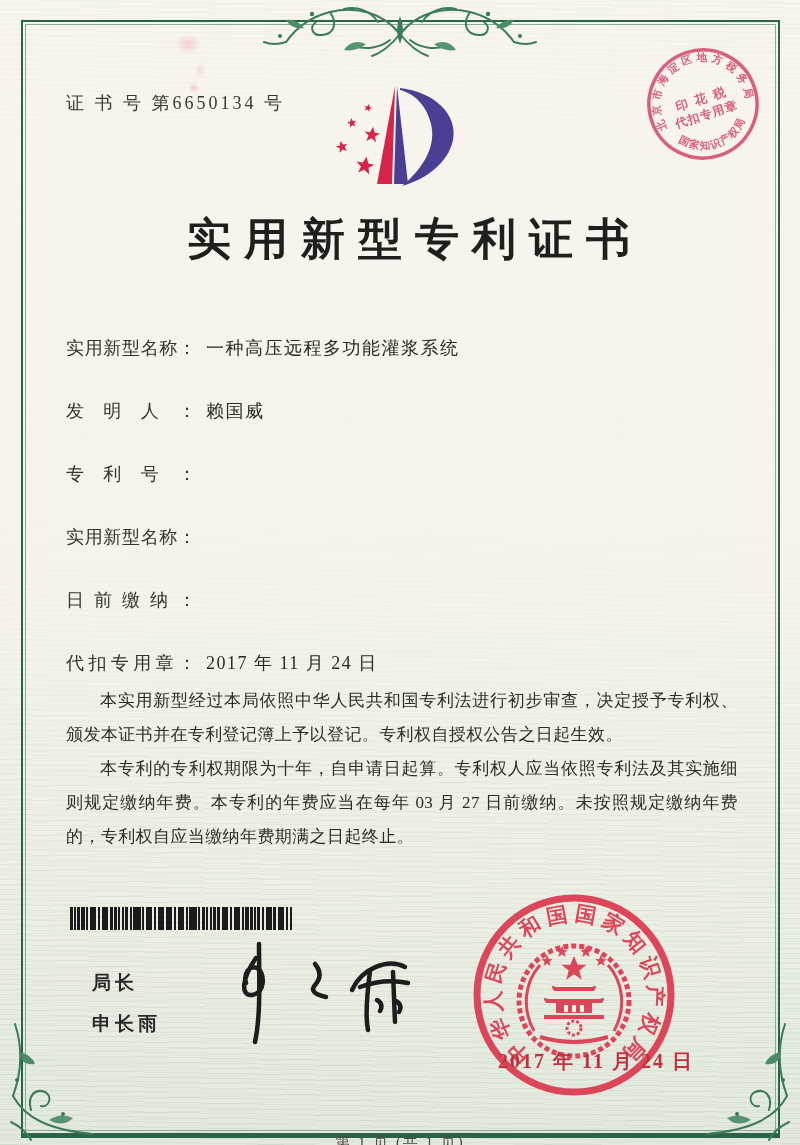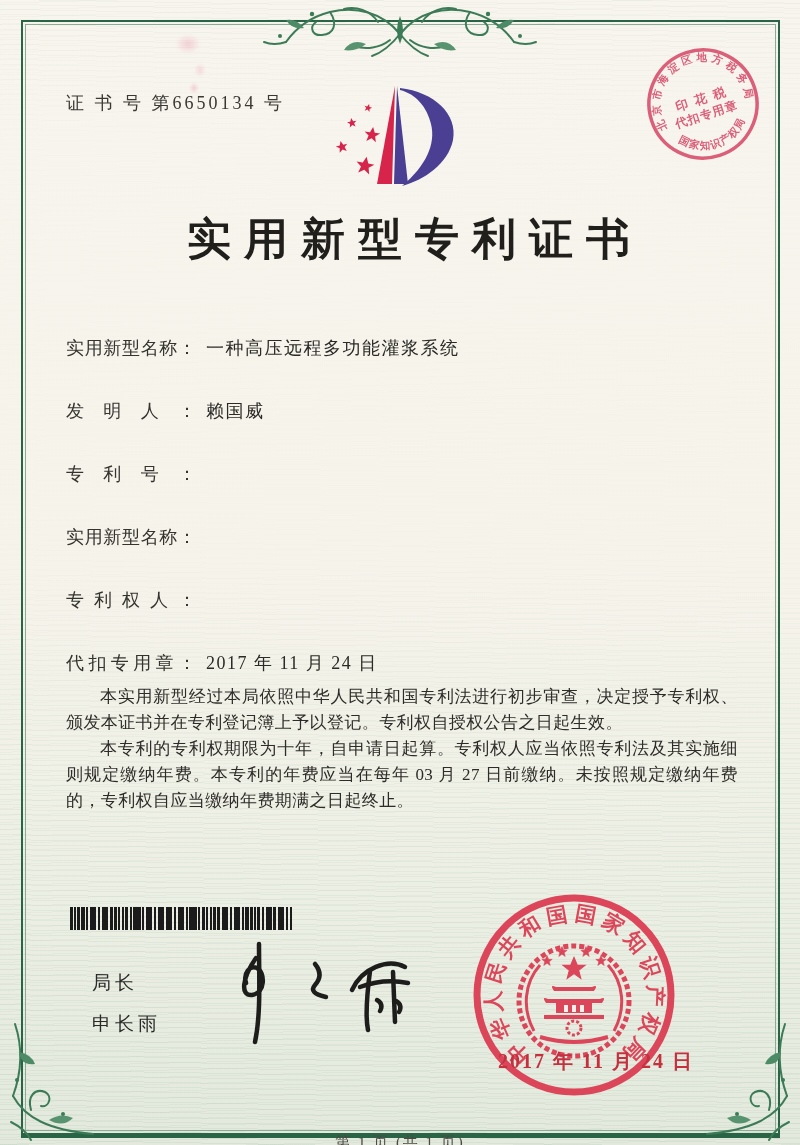--- a/index.html
+++ b/index.html
@@ -31,29 +31,29 @@
   .cert-no{position:absolute;left:66px;top:91px;z-index:4;font-size:18px;letter-spacing:3px;color:#3a3833;text-align:center;}
   .logo{position:absolute;left:330px;top:82px;z-index:4;}
   .tax-stamp{position:absolute;left:630px;top:31px;z-index:5;opacity:.92;}
   .title{position:absolute;left:0;right:0;top:210px;margin:0;z-index:4;text-align:center;
     font-size:44px;font-weight:bold;letter-spacing:13px;padding-left:30px;color:#201f1c;}
   .fields{position:absolute;left:66px;top:336px;z-index:4;}
   .field-row{display:flex;align-items:baseline;font-size:18px;margin-bottom:43px;height:20px;white-space:nowrap;}
   .field-label{display:inline-block;width:130px;text-align:justify;text-align-last:justify;color:#35332e;}
   .field-value{margin-left:10px;letter-spacing:1.5px;color:#2b2a26;}
   .paras{position:absolute;left:66px;top:684px;width:672px;z-index:4;font-size:17px;
-    line-height:26px;text-align:justify;letter-spacing:.4px;color:#2e2c28;}
+    line-height:34px;text-align:justify;letter-spacing:.4px;color:#2e2c28;}
   .paras p{margin:0;text-indent:2em;}
   .barcode{position:absolute;left:70px;top:907px;width:222px;height:23px;z-index:4;
     background:
       repeating-linear-gradient(90deg,#1b1b1b 0 2px,rgba(0,0,0,0) 2px 4px),
       repeating-linear-gradient(90deg,#1b1b1b 0 1px,rgba(0,0,0,0) 1px 7px),
       repeating-linear-gradient(90deg,#1b1b1b 0 3px,rgba(0,0,0,0) 3px 11px);}
   .officer{position:absolute;left:92px;top:970px;z-index:4;
-    font-family:"Liberation Sans","DejaVu Sans",sans-serif;font-size:19px;font-weight:400;
+    font-family:"Liberation Sans","DejaVu Sans",sans-serif;font-size:19px;font-weight:700;
     letter-spacing:4px;color:#2a2a28;}
   .officer .line{margin-bottom:15px;}
   .signature{position:absolute;left:212px;top:938px;z-index:5;}
   .seal{position:absolute;left:472px;top:893px;z-index:5;opacity:.93;}
   .seal-date{position:absolute;left:498px;top:1048px;z-index:6;font-size:20px;
     letter-spacing:2px;color:#c4303e;font-weight:600;}
   .footer{position:absolute;left:0;right:0;top:1101px;z-index:4;text-align:center;
     font-size:15px;letter-spacing:2px;color:#4a4a42;margin-top:32px;}
 </style>
 </head>
@@ -155,21 +155,21 @@
       <span class="field-label">发明人：</span>
       <span class="field-value">赖国威</span>
     </div>
     <div class="field-row">
       <span class="field-label">专利号：</span>
     </div>
     <div class="field-row">
       <span class="field-label">实用新型名称：</span>
     </div>
     <div class="field-row">
-      <span class="field-label">专利权人：</span>
+      <span class="field-label">日前缴纳：</span>
     </div>
     <div class="field-row">
       <span class="field-label">代扣专用章：</span>
       <span class="field-value">2017 年 11 月 24 日</span>
     </div>
   </div>
 
   <div class="paras">
     <p>本实用新型经过本局依照中华人民共和国专利法进行初步审查，决定授予专利权、颁发本证书并在专利登记簿上予以登记。专利权自授权公告之日起生效。</p>
     <p>本专利的专利权期限为十年，自申请日起算。专利权人应当依照专利法及其实施细则规定缴纳年费。本专利的年费应当在每年 03 月 27 日前缴纳。未按照规定缴纳年费的，专利权自应当缴纳年费期满之日起终止。</p>

